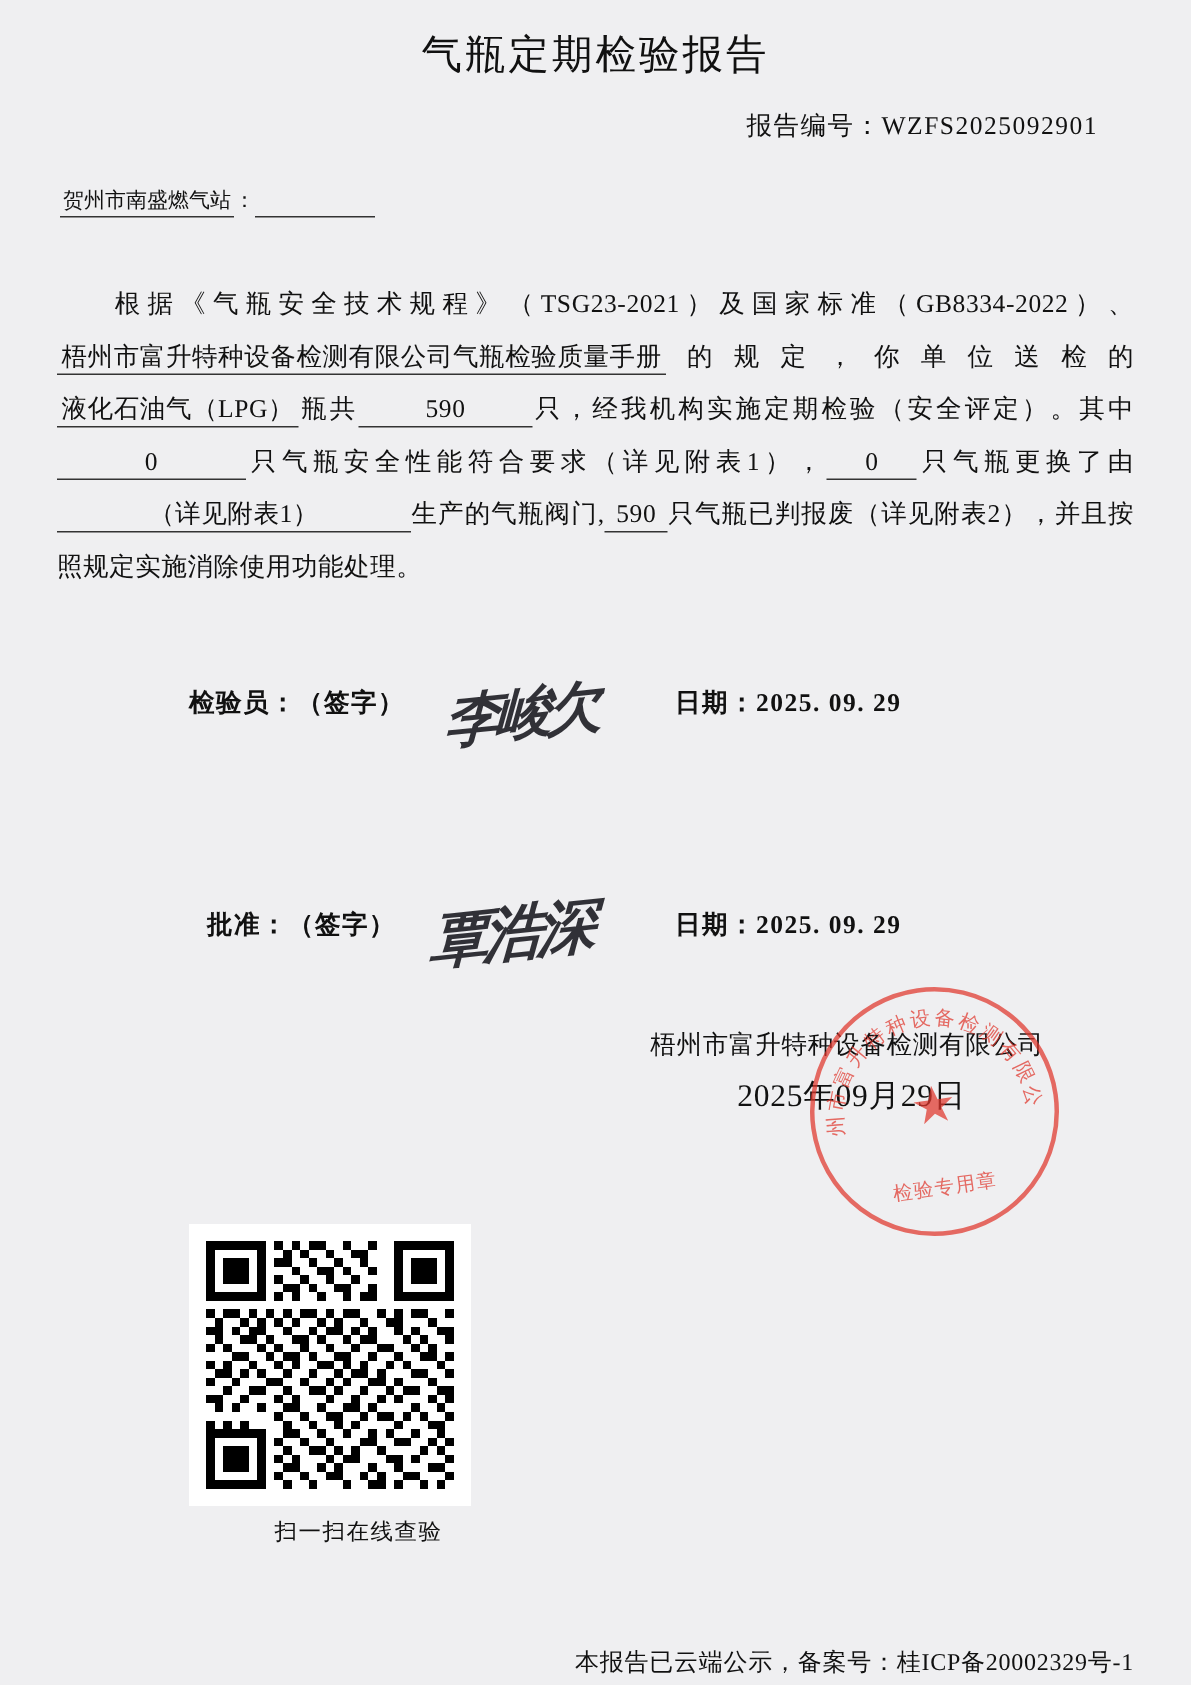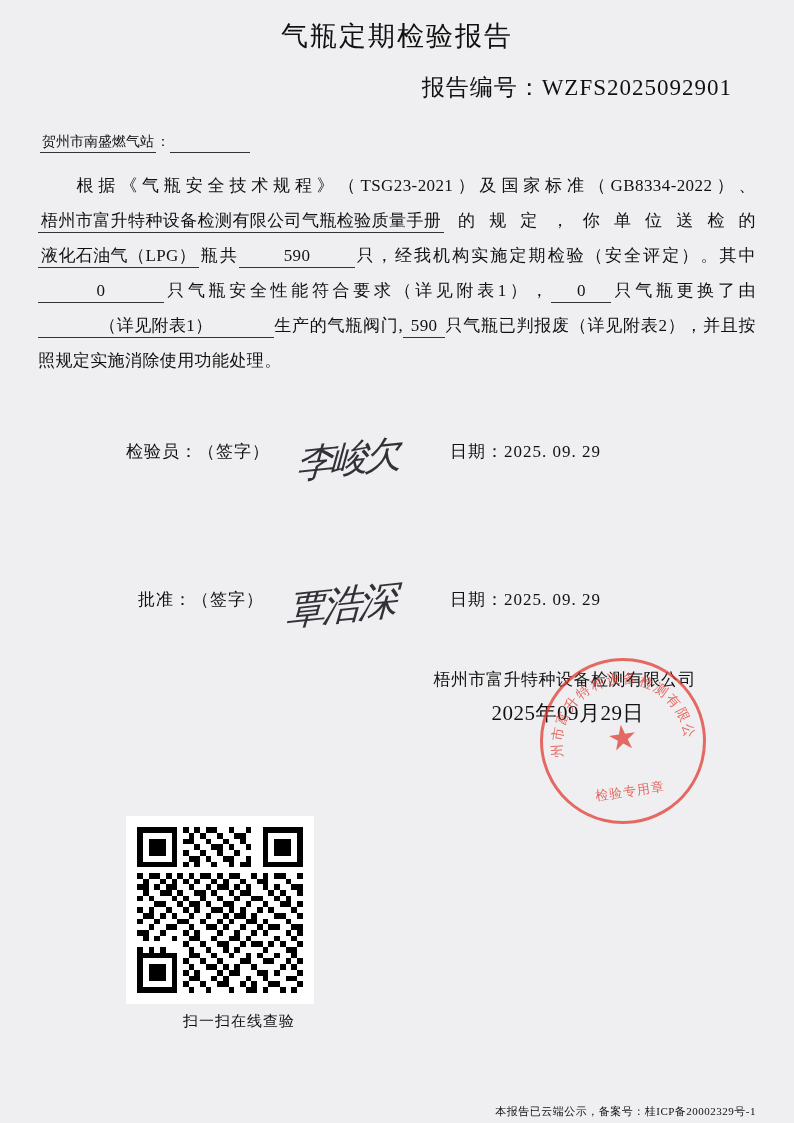--- a/index.html
+++ b/index.html
@@ -25,21 +25,21 @@
   .doc-title {
     text-align: center;
     font-size: 27px;
     font-weight: normal;
     letter-spacing: 2px;
     margin-top: 18px;
     font-family: "DejaVu Sans", "Liberation Sans", sans-serif;
   }
   .report-no {
     text-align: right;
-    font-size: 23px;
+    font-size: 17px;
     margin-top: 18px;
     padding-right: 24px;
     letter-spacing: 1px;
   }
   .addressee {
     margin-top: 30px;
     font-size: 14px;
     padding-left: 2px;
   }
   .addressee .uline {
@@ -48,21 +48,21 @@
     display: inline-block;
   }
   .addressee .blank-tail {
     display: inline-block;
     width: 80px;
     border-bottom: 1px solid #333;
     height: 17px;
     vertical-align: bottom;
   }
   .body-text {
-    margin-top: 15px;
+    margin-top: 40px;
     font-size: 17px;
     line-height: 35px;
     text-align: justify;
     letter-spacing: 0.4px;
   }
   .indent {
     display: inline-block;
     width: 34px;
   }
   .fill {
@@ -78,20 +78,21 @@
   .fill.w-zero { min-width: 120px; }
   .fill.w-zero2 { min-width: 54px; }
   .fill.w-valve { min-width: 230px; }
   .fill.w-num2 { min-width: 36px; }
 
   .sig-block {
     margin-top: 62px;
     font-size: 17px;
     position: relative;
     height: 70px;
+    font-weight: bold;
   }
   .sig-block .label {
     position: absolute;
     left: 88px;
     top: 0;
     letter-spacing: 1px;
   }
   .sig-block .date {
     position: absolute;
     left: 412px;
@@ -194,21 +195,21 @@
     margin-top: 8px;
     letter-spacing: 1px;
   }
 
   .footer {
     position: absolute;
     left: 0;
     right: 38px;
     bottom: 22px;
     text-align: right;
-    font-size: 11px;
+    font-size: 16px;
     letter-spacing: 0.5px;
   }
 </style>
 </head>
 <body>
 
 <div class="page">
 
   <div class="doc-title">气瓶定期检验报告</div>
 

